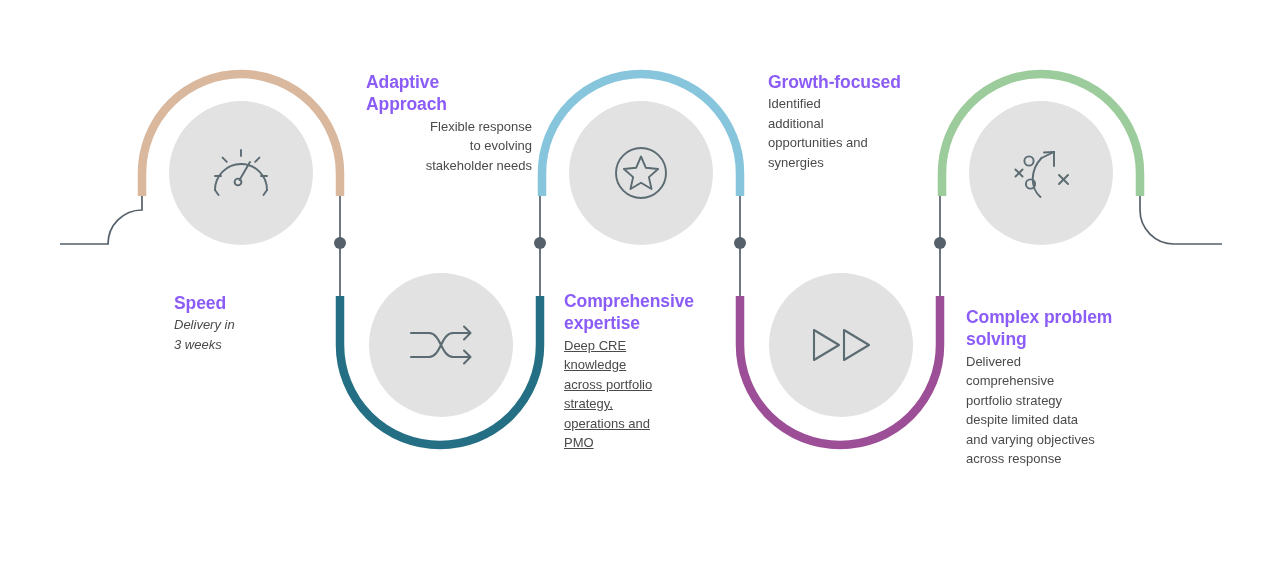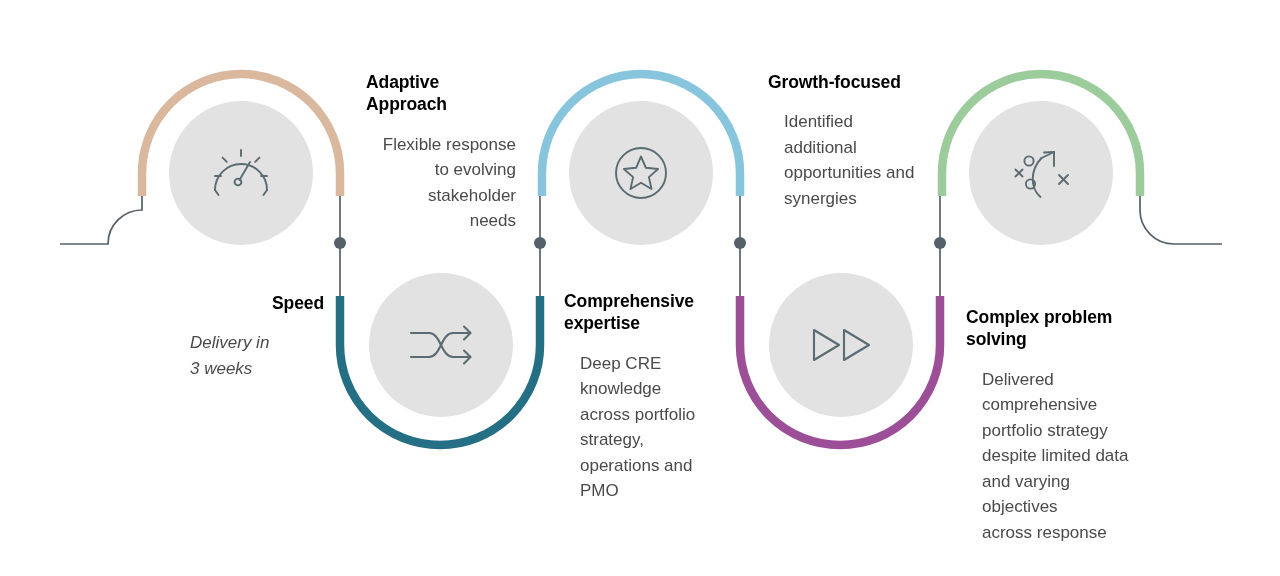--- a/index.html
+++ b/index.html
@@ -28,29 +28,29 @@
     width: 1280px;
     height: 576px;
   }
   .label {
     position: absolute;
   }
   .label .title {
     font-weight: bold;
     font-size: 17.5px;
     line-height: 1.28;
-    color: #000000;
+    color: #8b5cf6;
     letter-spacing: -0.1px;
     margin: 0 0 1px 0;
   }
   .label .desc {
-    font-size: 17px;
+    font-size: 13px;
     line-height: 1.5;
     color: #4a4a4a;
-    margin: 16px;
+    margin: 0;
     font-weight: 400;
   }
   
   #label-speed      { left: 174px; top: 292px; width: 150px; }
   #label-adaptive   { left: 366px; top: 71px;  width: 166px; }
   #label-compre     { left: 564px; top: 290px; width: 152px; }
   #label-growth     { left: 768px; top: 71px;  width: 172px; }
   #label-complex    { left: 966px; top: 306px; width: 200px; }
 </style>
 </head>
@@ -142,37 +142,37 @@
       </g>
       <g stroke-width="1.9">
         <line x1="18" y1="2" x2="27" y2="11"></line>
         <line x1="27" y1="2" x2="18" y2="11"></line>
       </g>
     </g>
 
   </svg>
 
   <div class="label" id="label-speed">
-    <p class="title" style="white-space: pre-line; text-align: right;">Speed</p>
+    <p class="title" style="white-space: pre-line;">Speed</p>
     <p class="desc" style="white-space: pre-line; font-style: italic;">Delivery in
 3 weeks</p>
   </div>
 
   <div class="label" id="label-adaptive">
     <p class="title" style="white-space: pre-line;">Adaptive
 Approach</p>
     <p class="desc" style="white-space: pre-line; text-align: right;">Flexible response
 to evolving
 stakeholder needs</p>
   </div>
 
   <div class="label" id="label-compre">
     <p class="title" style="white-space: pre-line;">Comprehensive
 expertise</p>
-    <p class="desc" style="white-space: pre-line;">Deep CRE
+    <p class="desc" style="white-space: pre-line; text-decoration: underline;">Deep CRE
 knowledge
 across portfolio
 strategy,
 operations and
 PMO</p>
   </div>
 
   <div class="label" id="label-growth">
     <p class="title" style="white-space: pre-line;">Growth-focused</p>
     <p class="desc" style="white-space: pre-line;">Identified

